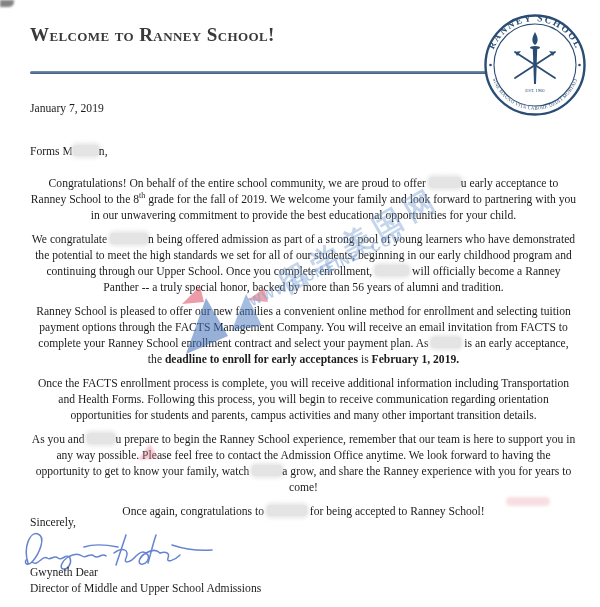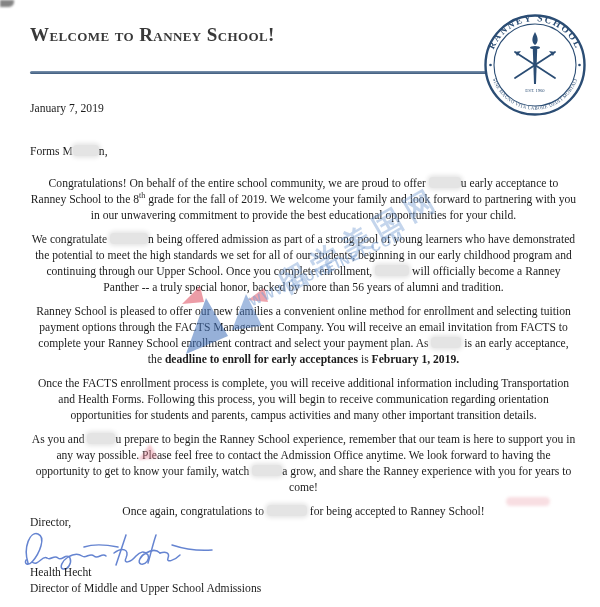--- a/index.html
+++ b/index.html
@@ -89,36 +89,36 @@
 
   <div class="paras">
       <p>Congratulations! On behalf of the entire school community, we are proud to offer <span class="redact" style="width: 32px;"></span>u early acceptance to Ranney School to the 8<sup>th</sup> grade for the fall of 2019. We welcome your family and look forward to partnering with you in our unwavering commitment to provide the best educational opportunities for your child.</p>
       <p>We congratulate <span class="redact" style="width: 38px;"></span>n being offered admission as part of a strong pool of young learners who have demonstrated the potential to meet the high standards we set for all of our students, beginning in our early childhood program and continuing through our Upper School. Once you complete enrollment, <span class="redact" style="width: 34px;"></span> will officially become a Ranney Panther -- a truly special honor, backed by more than 56 years of alumni and tradition.</p>
       <p>Ranney School is pleased to offer our new families a convenient online method for enrollment and selecting tuition payment options through the FACTS Management Company.  You will receive an email invitation from FACTS to complete your Ranney School enrollment contract and select your payment plan.  As <span class="redact" style="width: 30px;"></span> is an early acceptance, the <strong>deadline to enroll for early acceptances</strong> is <strong>February 1, 2019.</strong></p>
       <p>Once the FACTS enrollment process is complete, you will receive additional information including Transportation and Health Forms.  Following this process, you will begin to receive communication regarding orientation opportunities for students and parents, campus activities and many other important transition details.</p>
       <p>As you and <span class="redact" style="width: 28px;"></span>u prepare to begin the Ranney School experience, remember that our team is here to support you in any way possible.  Please feel free to contact the Admission Office anytime.  We look forward to having the opportunity to get to know your family, watch <span class="redact" style="width: 30px;"></span>a grow, and share the Ranney experience with you for years to come!</p>
       <p>Once again, congratulations to <span class="redact" style="width: 40px;"></span> for being accepted to Ranney School!</p>
     </div>
 
-  <div class="closing">Director,</div>
+  <div class="closing">Sincerely,</div>
 
   <svg class="signature" viewBox="0 0 195 52">
     <g fill="none" stroke="#5577cc" stroke-width="1.5" stroke-linecap="round" opacity="0.9">
       <path d="M6,40 C1,24 8,8 16,11 C24,14 18,30 10,39 C6,43 2,41 4,37"></path>
       <path d="M10,39 C16,44 20,32 25,35 C29,38 32,31 36,35 C40,39 44,29 48,35 C50,40 46,47 41,46 C37,45 40,38 46,34 C51,31 56,30 60,33 C64,36 68,29 72,33 C76,37 80,29 84,33"></path>
       <path d="M62,24 C74,20 86,22 96,24"></path>
       <path d="M104,12 C100,24 96,36 94,42"></path>
       <path d="M92,30 C100,24 108,26 104,35 C101,41 108,40 114,33 C118,29 122,27 126,32 C128,36 124,42 119,41 C115,40 118,33 124,30 C129,27 134,26 138,30"></path>
       <path d="M134,12 C130,24 128,34 126,40"></path>
       <path d="M138,30 C144,28 148,30 146,35 C144,40 152,38 158,32"></path>
       <path d="M150,22 C162,26 176,28 190,27"></path>
     </g>
   </svg>
 
-  <div class="signer-name">Health Hecht</div>
+  <div class="signer-name">Gwyneth Dear</div>
   <div class="signer-title">Director of Middle and Upper School Admissions</div>
 
   <div class="wm">
     <svg class="wm-logo" viewBox="0 0 115 78">
       <polygon points="12,20 30,2 34,18" fill="#e05a6a" opacity="0.6"></polygon>
       <polygon points="16,70 36,14 58,52" fill="#3f6fb8" opacity="0.55"></polygon>
       <polygon points="62,46 76,10 92,42" fill="#4a7ac2" opacity="0.5"></polygon>
       <polygon points="78,16 94,4 98,18" fill="#e05a6a" opacity="0.55"></polygon>
     </svg>
     <div class="wm-cn">留学美国网</div>

